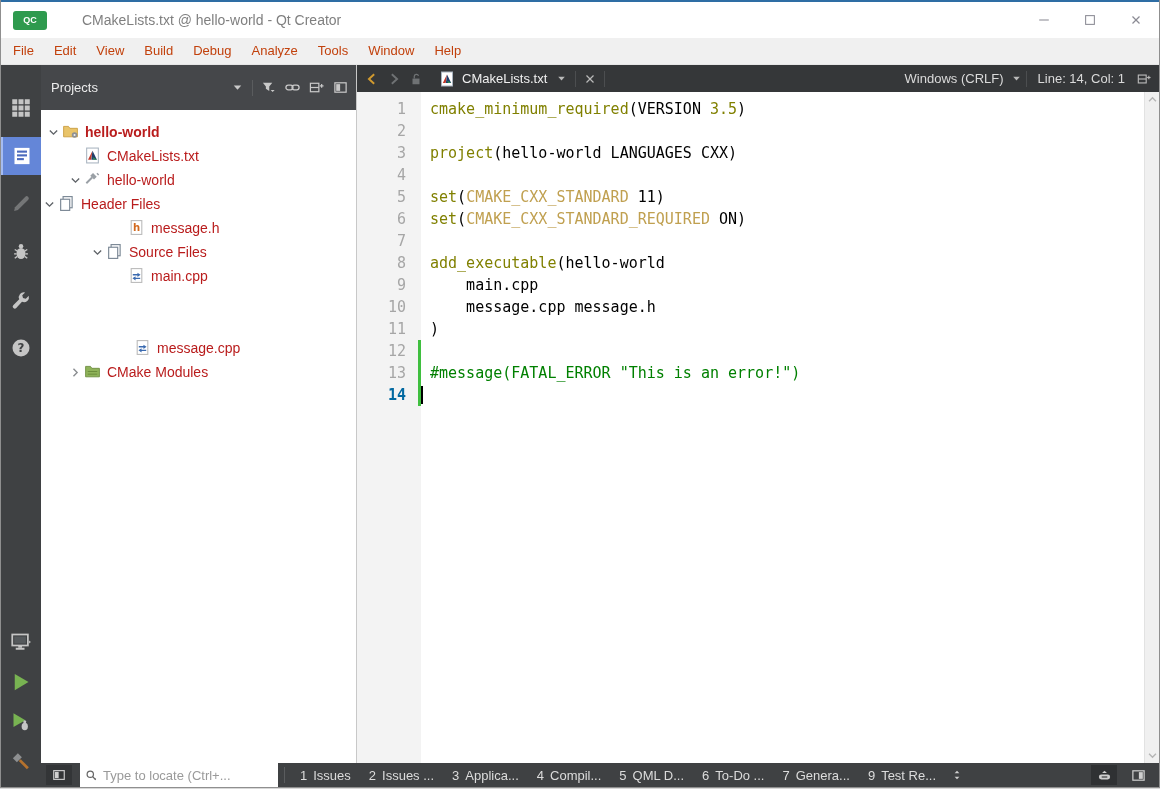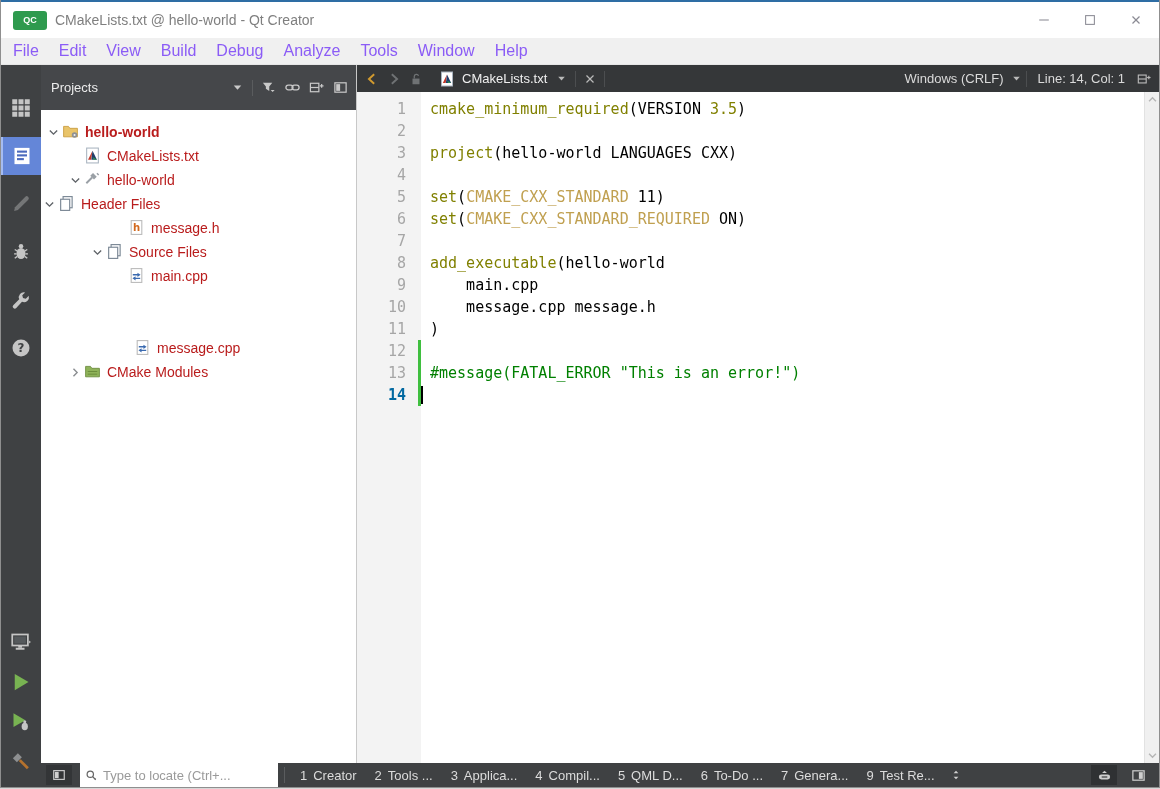--- a/index.html
+++ b/index.html
@@ -1,26 +1,26 @@
 <!DOCTYPE html>
 <html><head>
 <meta charset="utf-8">
 <style>
   html,body{margin:0;padding:0;background:#d8d8d8;font-family:"Liberation Sans",sans-serif;}
   #window{position:relative;width:1158px;height:787px;background:#ffffff;border:1px solid #8f8f8f;border-top:none;overflow:hidden;}
   
   .titlebar{height:36px;border-top:2px solid #2e6da4;background:#ffffff;display:flex;align-items:center;padding-left:12px;position:relative;}
   .qc-logo{width:34px;height:19px;background:#2e9a4e;border-radius:3px;color:#fff;font-size:9px;font-weight:bold;display:flex;align-items:center;justify-content:center;margin-right:8px;}
-  .title-text{font-size:14px;color:#7f7f7f;}
+  .title-text{font-size:14px;color:#7f7f7f;margin-left:27px;}
   .win-controls{position:absolute;right:0;top:0;height:36px;display:flex;}
   .win-btn{width:46px;height:36px;display:flex;align-items:center;justify-content:center;color:#8b8b94;}
   .win-btn .icon{width:14px;height:14px;}
   
   .menubar{height:27px;background:#f0f0f0;display:flex;align-items:center;padding-left:2px;border-bottom:1px solid #e6e6e6;box-sizing:border-box;}
-  .menu-item{font-size:16px;color:#8b5cf6;padding:0 10px;line-height:26px;}
+  .menu-item{font-size:13px;color:#c2410c;padding:0 10px;line-height:26px;}
   
   .sidebar{position:absolute;left:0;top:65px;bottom:0;width:40px;background:#3f4143;display:flex;flex-direction:column;align-items:stretch;z-index:5;}
   .modes-top{display:flex;flex-direction:column;padding-top:24px;}
   .modes-bottom{display:flex;flex-direction:column;margin-top:auto;padding-bottom:2px;}
   .mode-btn{width:40px;height:38px;display:flex;align-items:center;justify-content:center;color:#c5c5c5;box-sizing:border-box;margin-bottom:10px;}
   .mode-btn .icon{width:20px;height:20px;}
   .mode-btn.selected{background:#6486d8;border-left:2px solid #a5bcf2;}
   .mode-btn.disabled{opacity:.4;}
   .modes-bottom .mode-btn{height:34px;margin-bottom:6px;}
   
@@ -562,25 +562,25 @@
             <line x1="9.5" y1="9.5" x2="13.2" y2="13.2"></line>
             <path d="M11.2 11.6h2.6l-1.3 1.6z" fill="#666" stroke="none"></path>
           </svg>
         </span>
       <span class="placeholder">Type to locate (Ctrl+...</span>
     </div>
     <div class="sb-sep"></div>
     <div class="panes">
         <div class="pane-btn">
           <span class="pnum">1</span>
-          <span class="plabel">Creator</span>
+          <span class="plabel">Issues</span>
         </div>
         <div class="pane-btn">
           <span class="pnum">2</span>
-          <span class="plabel">Tools ...</span>
+          <span class="plabel">Issues ...</span>
         </div>
         <div class="pane-btn">
           <span class="pnum">3</span>
           <span class="plabel">Applica...</span>
         </div>
         <div class="pane-btn">
           <span class="pnum">4</span>
           <span class="plabel">Compil...</span>
         </div>
         <div class="pane-btn">

